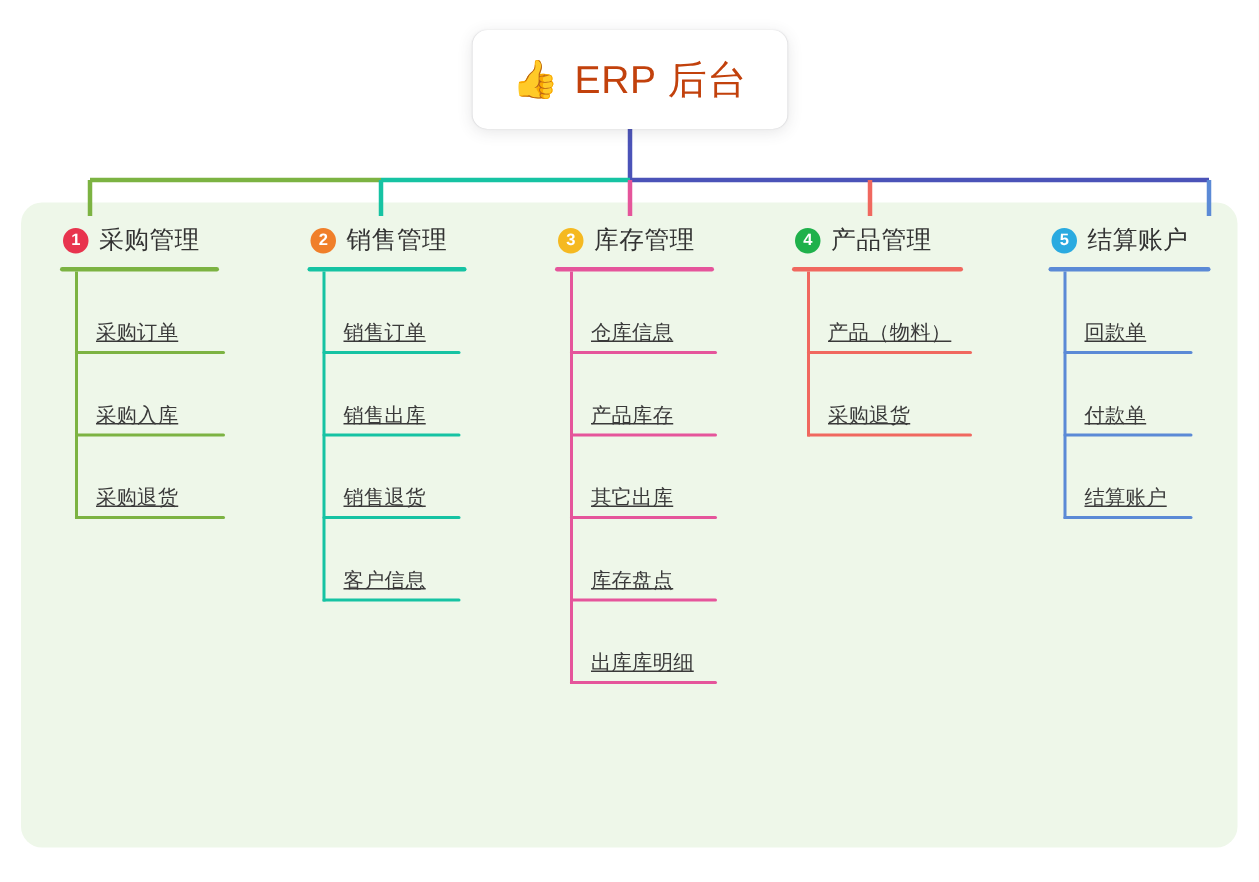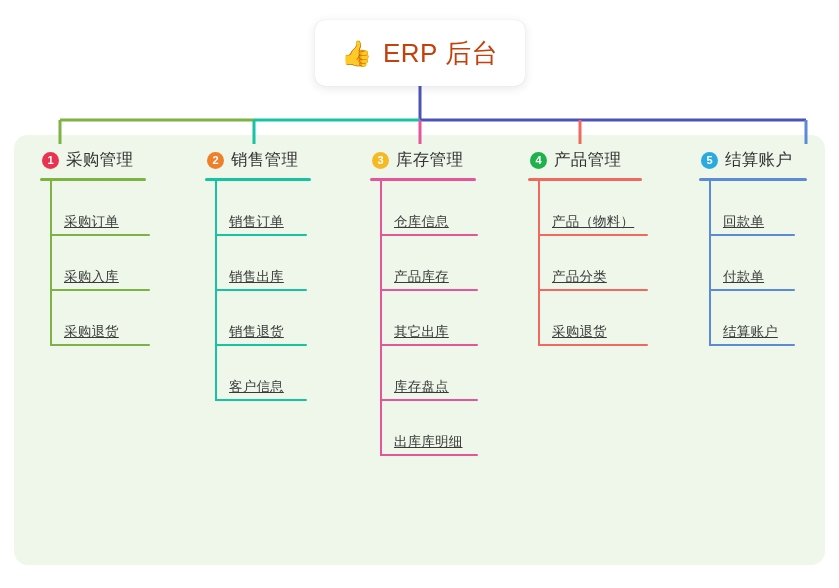--- a/index.html
+++ b/index.html
@@ -257,24 +257,20 @@
           <span class="head-label">产品管理</span>
         </div>
         <div class="head-rule" style="width: 114px; background: rgb(240, 104, 95);"></div>
         <div class="children">
           <div class="spine" style="background: rgb(240, 104, 95);"></div>
           <div class="leaf">
             <span class="leaf-text">产品（物料）</span>
             <div class="leaf-rule" style="width: 110px; background: rgb(240, 104, 95);"></div>
           </div>
           <div class="leaf">
-            <span class="leaf-text">产品分类</span>
-            <div class="leaf-rule" style="width: 110px; background: rgb(240, 104, 95);"></div>
-          </div>
-          <div class="leaf">
             <span class="leaf-text">采购退货</span>
             <div class="leaf-rule" style="width: 110px; background: rgb(240, 104, 95);"></div>
           </div>
         </div>
       </div>
       <div class="branch" style="left: 699px; top: 148px;">
         <div class="branch-head">
           <span class="badge" style="background: rgb(42, 170, 224);">5</span>
           <span class="head-label">结算账户</span>
         </div>

